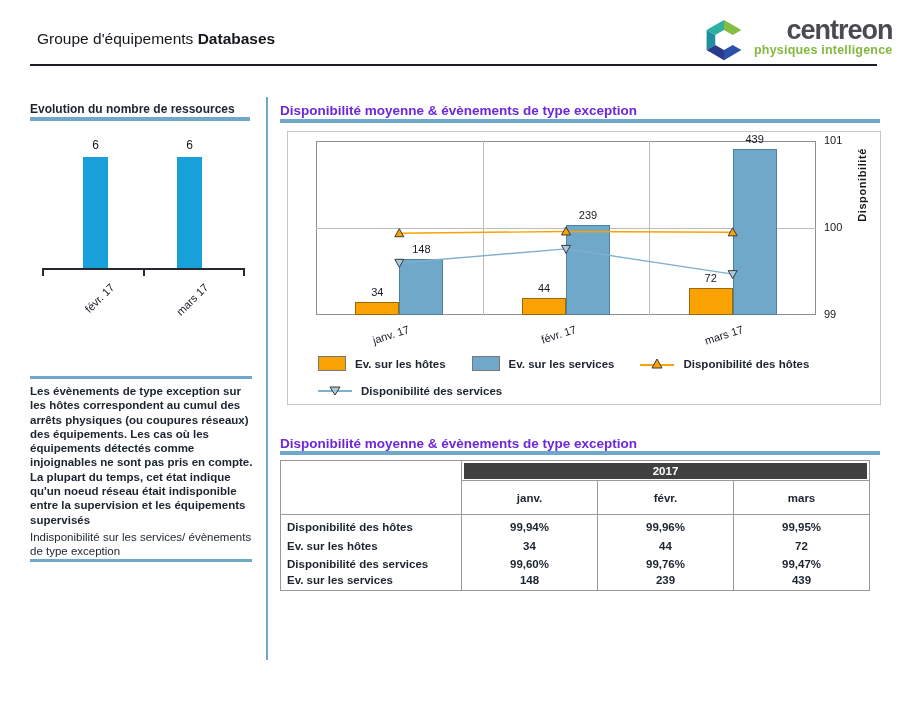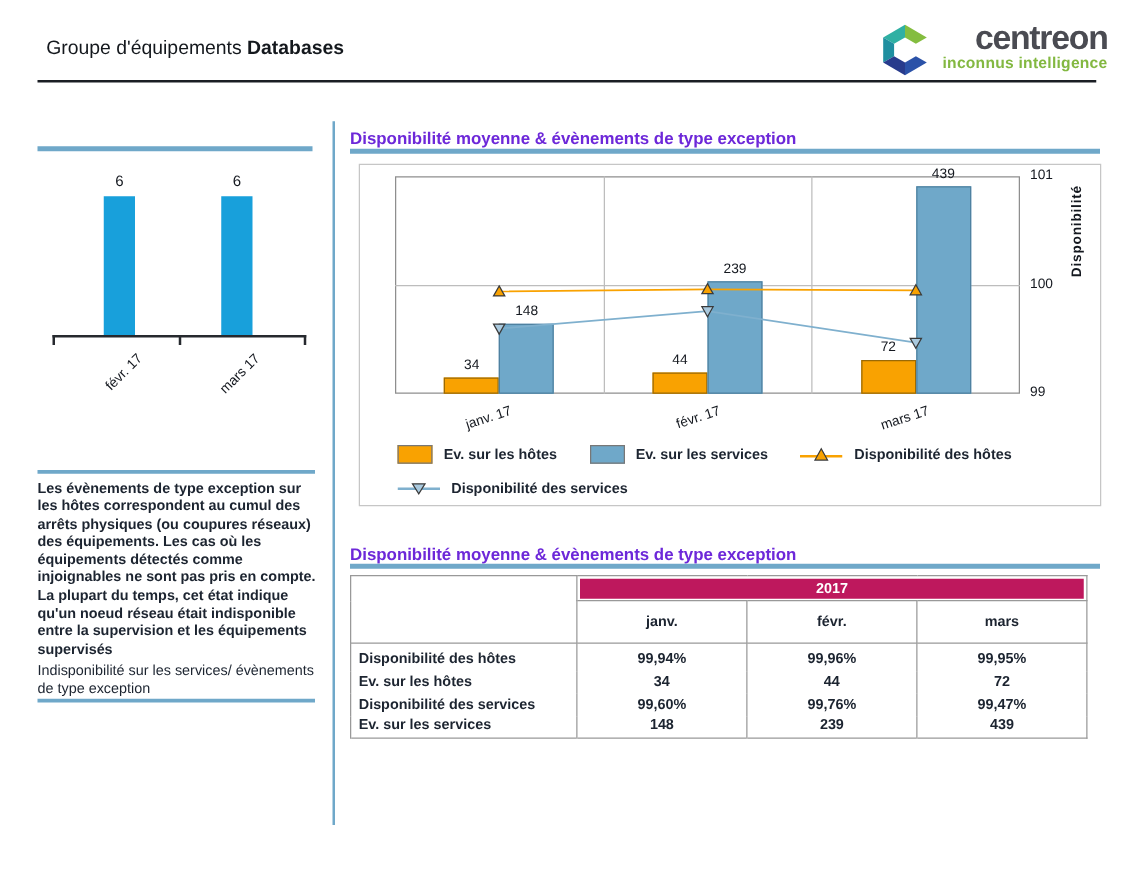--- a/index.html
+++ b/index.html
@@ -54,21 +54,21 @@
   .sw-orange{background:#F9A201;} .sw-blue{background:#6FA8C9;}
   .leg-label{margin-right:26px;}
   .leg-marker{margin-right:9px;display:inline-flex;}
 
   
   .tbl-wrap{left:280px;top:460px;}
   table.avail{border-collapse:collapse;table-layout:fixed;width:589px;font-size:11.5px;border:1px solid #999;}
   table.avail td{box-sizing:border-box;}
   td.corner{border:1px solid #999;}
   tr.yr td.yr-cell{height:20px;border-left:1px solid #999;padding:0;}
-  .year-pill{margin:2px 2px 1px 2px;background:#be185d;color:#fff;text-align:center;
+  .year-pill{margin:2px 2px 1px 2px;background:#404040;color:#fff;text-align:center;
              font-weight:bold;height:16px;line-height:16px;}
   tr.months td{height:34px;text-align:center;font-weight:bold;border:1px solid #999;}
   tbody.tb td{border-left:1px solid #999;height:18px;text-align:center;font-weight:bold;color:#1C2430;}
   tbody.tb td.lbl{text-align:left;padding-left:6px;}
   tbody.tb tr:first-child td{padding-top:4px;height:22px;}
   tbody.tb tr:last-child td{padding-bottom:3px;}
 </style>
 </head>
 <body>
 
@@ -83,25 +83,26 @@
       <svg width="46" height="46" viewBox="0 0 48 48">
         <polygon points="24,3 42.2,13.5 33.1,18.75 24,13.5" fill="#84BD3F"></polygon>
         <polygon points="5.8,13.5 24,3 24,13.5 14.9,18.75" fill="#2FB0A3"></polygon>
         <polygon points="5.8,34.5 5.8,13.5 14.9,18.75 14.9,29.25" fill="#1F8FA0"></polygon>
         <polygon points="24,45 5.8,34.5 14.9,29.25 24,34.5" fill="#283B8C"></polygon>
         <polygon points="42.2,34.5 24,45 24,34.5 33.1,29.25" fill="#2B52A8"></polygon>
       </svg>
     </span>
     <span class="logo-text">
       <div class="logo-brand">centreon</div>
-      <div class="logo-tag">inconnus intelligence</div>
+      <div class="logo-tag">physiques intelligence</div>
     </span>
   </div>
   <div class="abs hdr-rule"></div>
 
+  <div class="abs s-title1">Evolution du nombre de ressources</div>
   <div class="abs ul ul-s1"></div>
 
   <div class="abs" id="mini-chart">
     <div class="abs mini-axis"></div>
     <div class="abs mini-tick" style="left:12px;"></div>
     <div class="abs mini-tick" style="left:113px;"></div>
     <div class="abs mini-tick" style="left:213px;"></div>
   <div class="resource-bar" style="position: absolute; left: 53px; top: 30px; width: 25px; height: 111px; background: rgb(24, 160, 219);"></div>
       <div class="mini-bar-value" style="position: absolute; left: 50.5px; top: 11px; width: 30px;">6</div>
       <div class="mini-x-label" style="position: absolute; left: 9.5px; top: 154px; width: 68px;">févr. 17</div>

